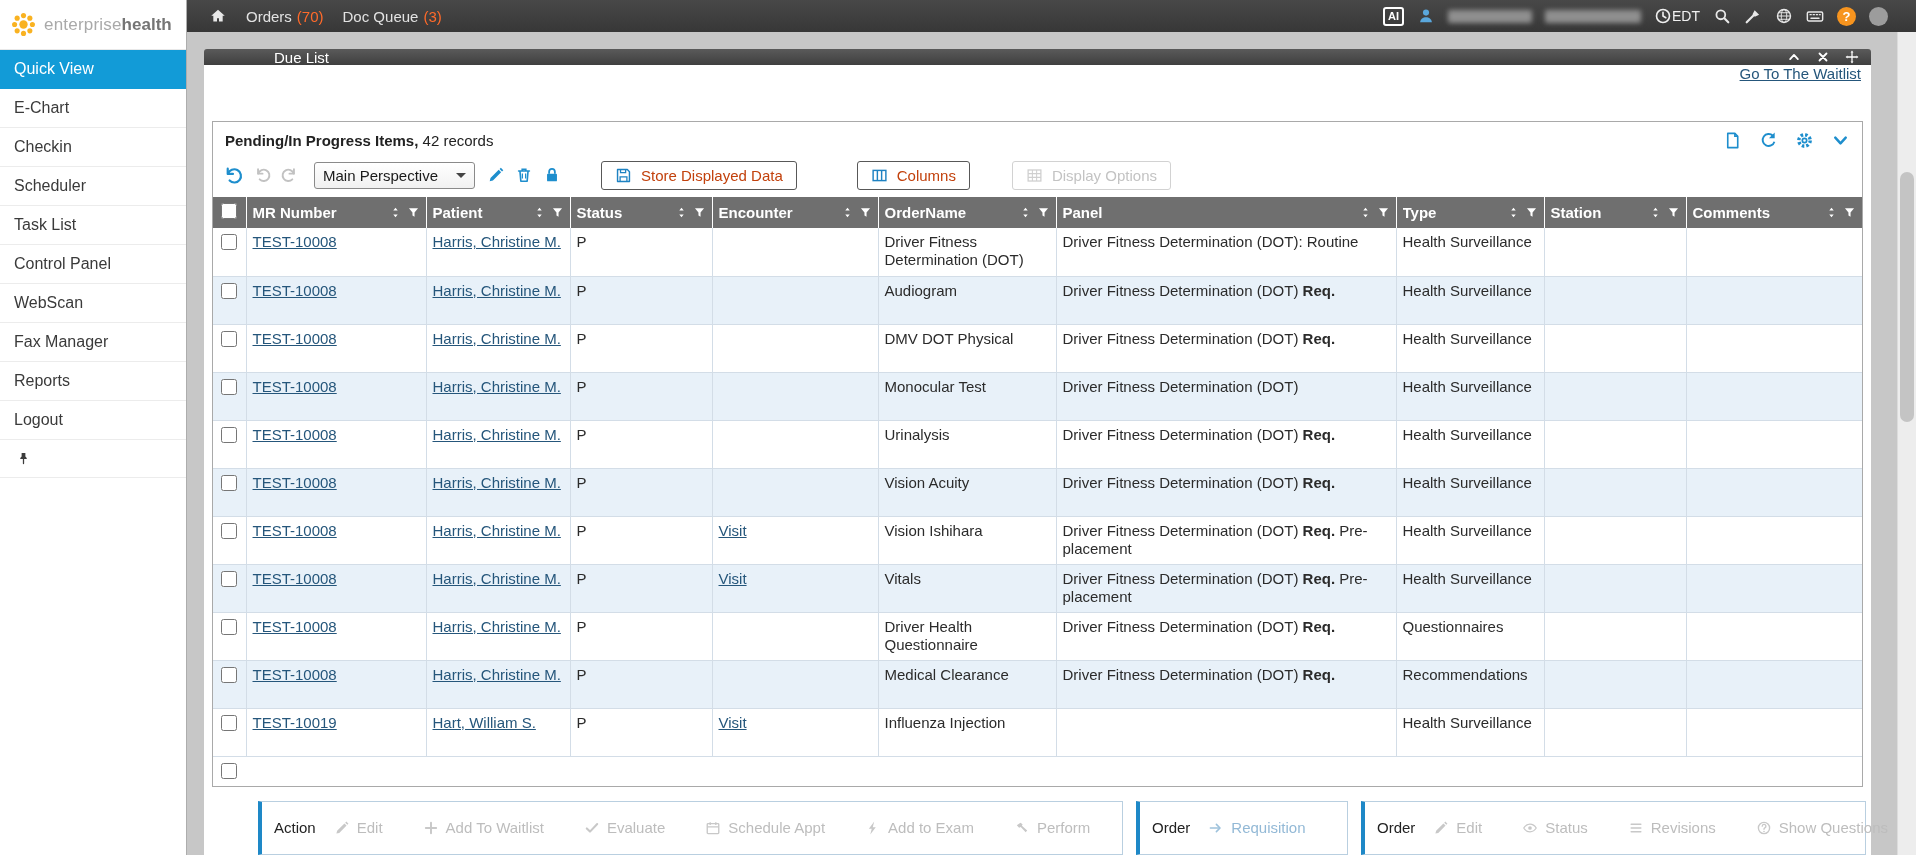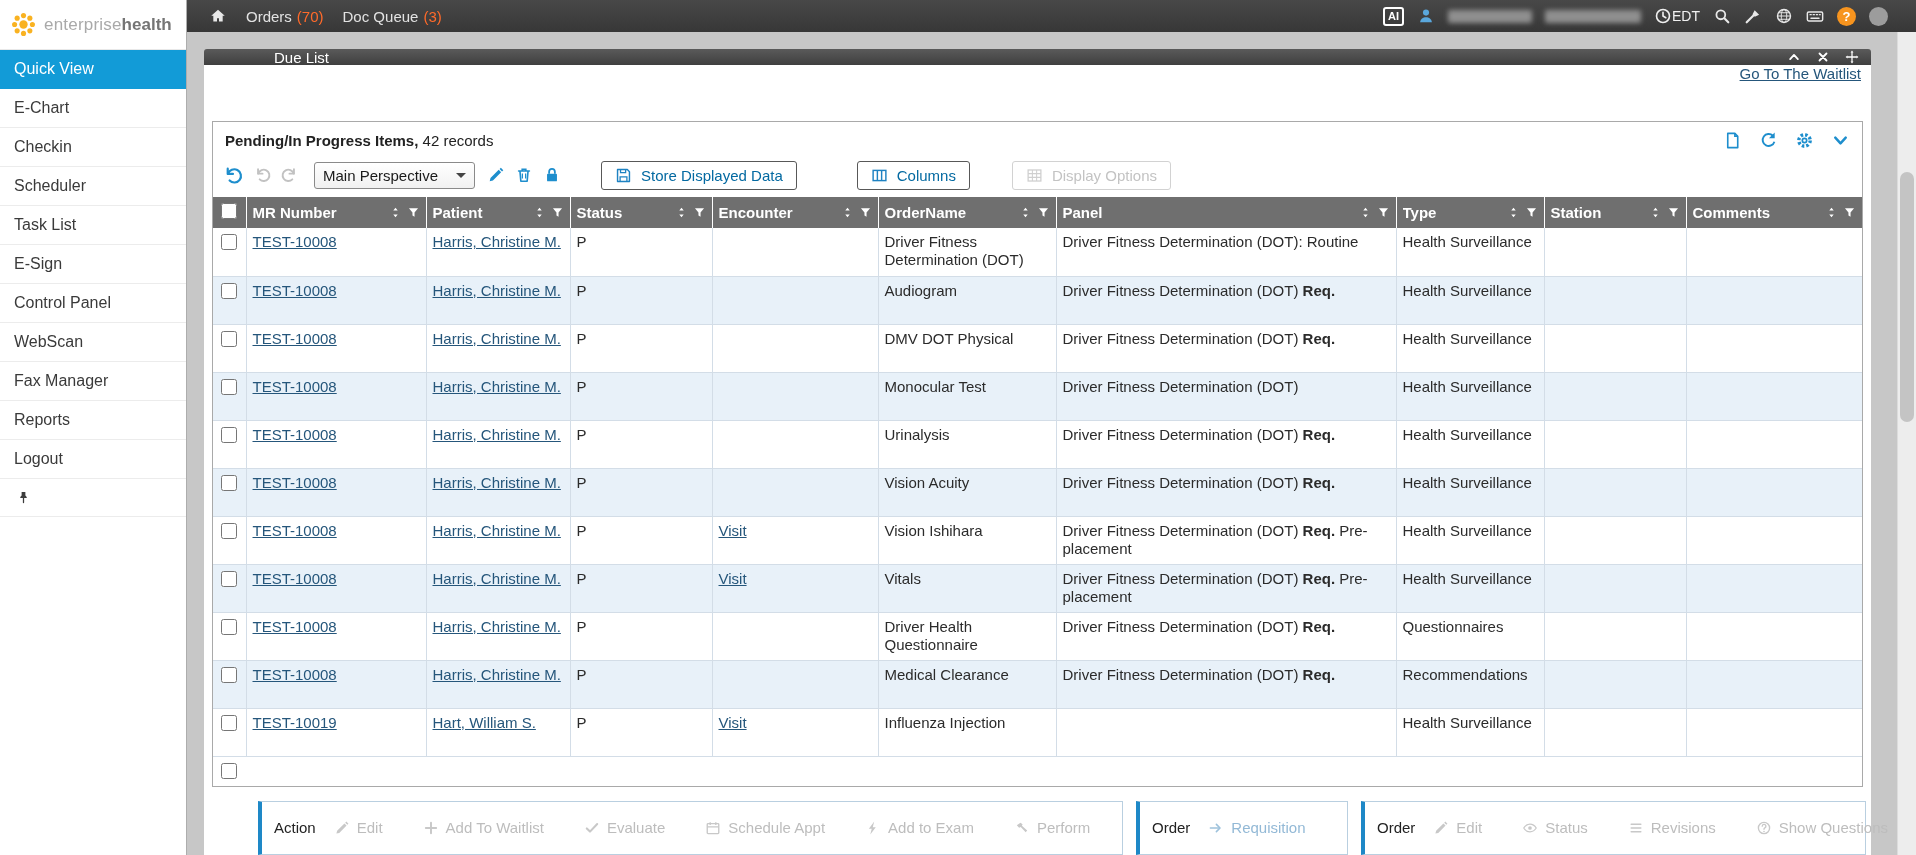--- a/index.html
+++ b/index.html
@@ -59,21 +59,21 @@
   .toolbar { height:38px; display:flex; align-items:center; padding:0 10px 6px; }
   .tb-ic { width:21px; height:21px; color:var(--icon-blue); cursor:pointer; }
   .tb-ic.small { width:18px; height:18px; }
   .tb-ic.gray { color:#c2c2c2; }
   .toolbar > * { flex:none; }
   .undo { margin-right:10px; }
   .circ { margin-right:8px; }
   .select-box { width:161px; height:27px; border:1px solid #8a8a8a; border-radius:3px; background:linear-gradient(#fff,#f1f1f1); display:flex; align-items:center; padding:0 8px; font-size:15px; color:#1a1a1a; margin:0 12px 0 8px; cursor:pointer; }
   .sel-arrow { margin-left:auto; width:0; height:0; border:5px solid transparent; border-top-color:#444; transform:translateY(3px); }
   .tool-edit { margin-right:10px; } .tool-trash { margin-right:10px; } .tool-lock { margin-right:40px; }
-  .btn { display:inline-flex; align-items:center; gap:9px; height:29px; padding:0 13px; background:#fff; border:1px solid #585858; border-radius:3px; font-size:15px; color:#0369a1; cursor:pointer; }
+  .btn { display:inline-flex; align-items:center; gap:9px; height:29px; padding:0 13px; background:#fff; border:1px solid #585858; border-radius:3px; font-size:15px; color:#c2410c; cursor:pointer; }
   .btn .ic { width:17px; height:17px; color:#1e82c2; }
   .btn + .btn { margin-left:60px; }
   .btn.disabled { border-color:#d2d2d2; color:#c3c3c3; cursor:default; margin-left:42px; }
   .btn.disabled .ic { color:#cfcfcf; }
 
   
   table { width:100%; border-collapse:collapse; table-layout:fixed; }
   thead th { background:#6f6f6f; color:#fff; font-size:15px; font-weight:600; text-align:left; padding:4px 6px; height:31px; border-right:1px solid #fff; cursor:pointer; }
   thead th:last-child { border-right:none; }
   thead th.c-cb { text-align:center; }
@@ -269,23 +269,20 @@
           <span>E-Chart</span>
         </div>
         <div class="nav-item">
           <span>Checkin</span>
         </div>
         <div class="nav-item">
           <span>Scheduler</span>
         </div>
         <div class="nav-item">
           <span>Task List</span>
-        </div>
-        <div class="nav-item">
-          <span>E-Sign</span>
         </div>
         <div class="nav-item">
           <span>Control Panel</span>
         </div>
         <div class="nav-item">
           <span>WebScan</span>
         </div>
         <div class="nav-item">
           <span>Fax Manager</span>
         </div>

